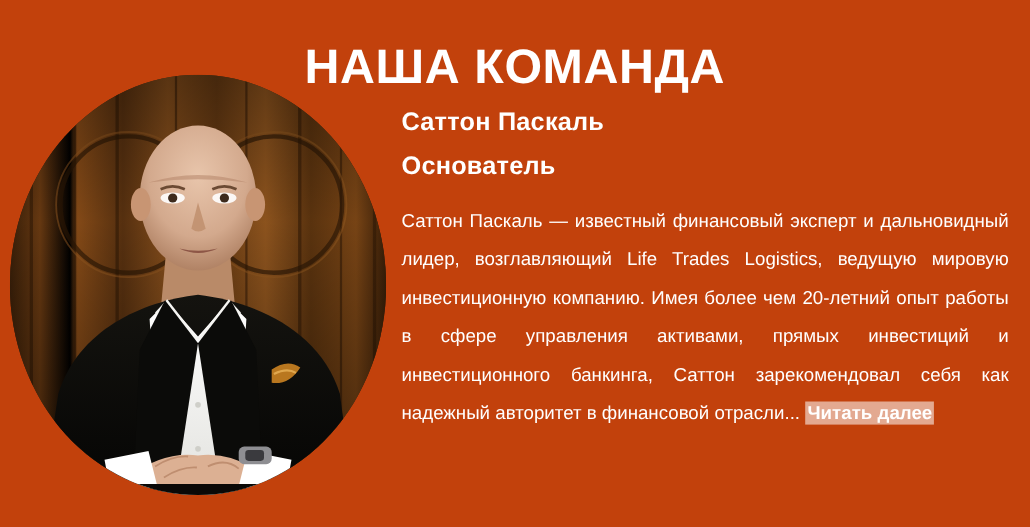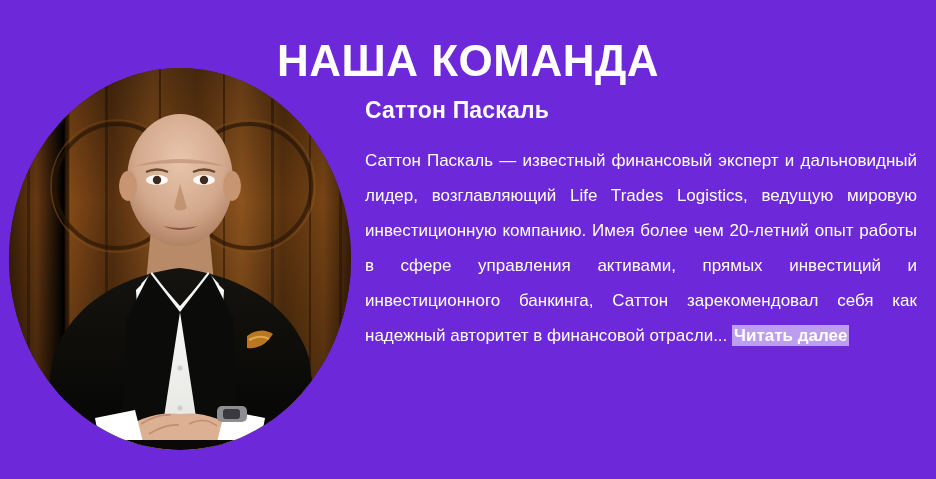--- a/index.html
+++ b/index.html
@@ -85,21 +85,21 @@
     color: #ffffff;
     background: rgba(255, 255, 255, 0.55);
     padding: 1px 2px;
     text-decoration: none;
     cursor: pointer;
   }
 </style>
 </head>
 <body>
 
-<div id="page" style="background: #6d28d9;">
+<div id="page" style="background: #c2410c;">
 
   <h1 class="section-title">НАША КОМАНДА</h1>
 
   <div class="portrait-wrap">
     <div class="portrait">
       <svg viewBox="0 0 342 382" preserveAspectRatio="xMidYMid slice" aria-hidden="true">
         <defs>
           <linearGradient id="wood" x1="0" y1="0" x2="1" y2="0">
             <stop offset="0%" stop-color="#3b2009"></stop>
             <stop offset="8%" stop-color="#6b3b12"></stop>
@@ -207,16 +207,17 @@
         <rect x="208" y="338" width="30" height="16" rx="5" fill="#8e8e92"></rect>
         <rect x="214" y="341" width="17" height="10" rx="3" fill="#3a3a3e"></rect>
 
         <rect x="0" y="372" width="342" height="10" fill="#0a0907"></rect>
       </svg>
     </div>
   </div>
 
   <div class="member-col">
     <div class="member-name">Саттон Паскаль</div>
+    <div class="member-role">Основатель</div>
     <p class="member-bio"><span>Саттон Паскаль — известный финансовый эксперт и дальновидный лидер, возглавляющий Life Trades Logistics, ведущую мировую инвестиционную компанию. Имея более чем 20-летний опыт работы в сфере управления активами, прямых инвестиций и инвестиционного банкинга, Саттон зарекомендовал себя как надежный авторитет в финансовой отрасли...</span> <a class="read-more" href="#">Читать далее</a></p>
   </div>
 
 </div>
 
 </body></html>

